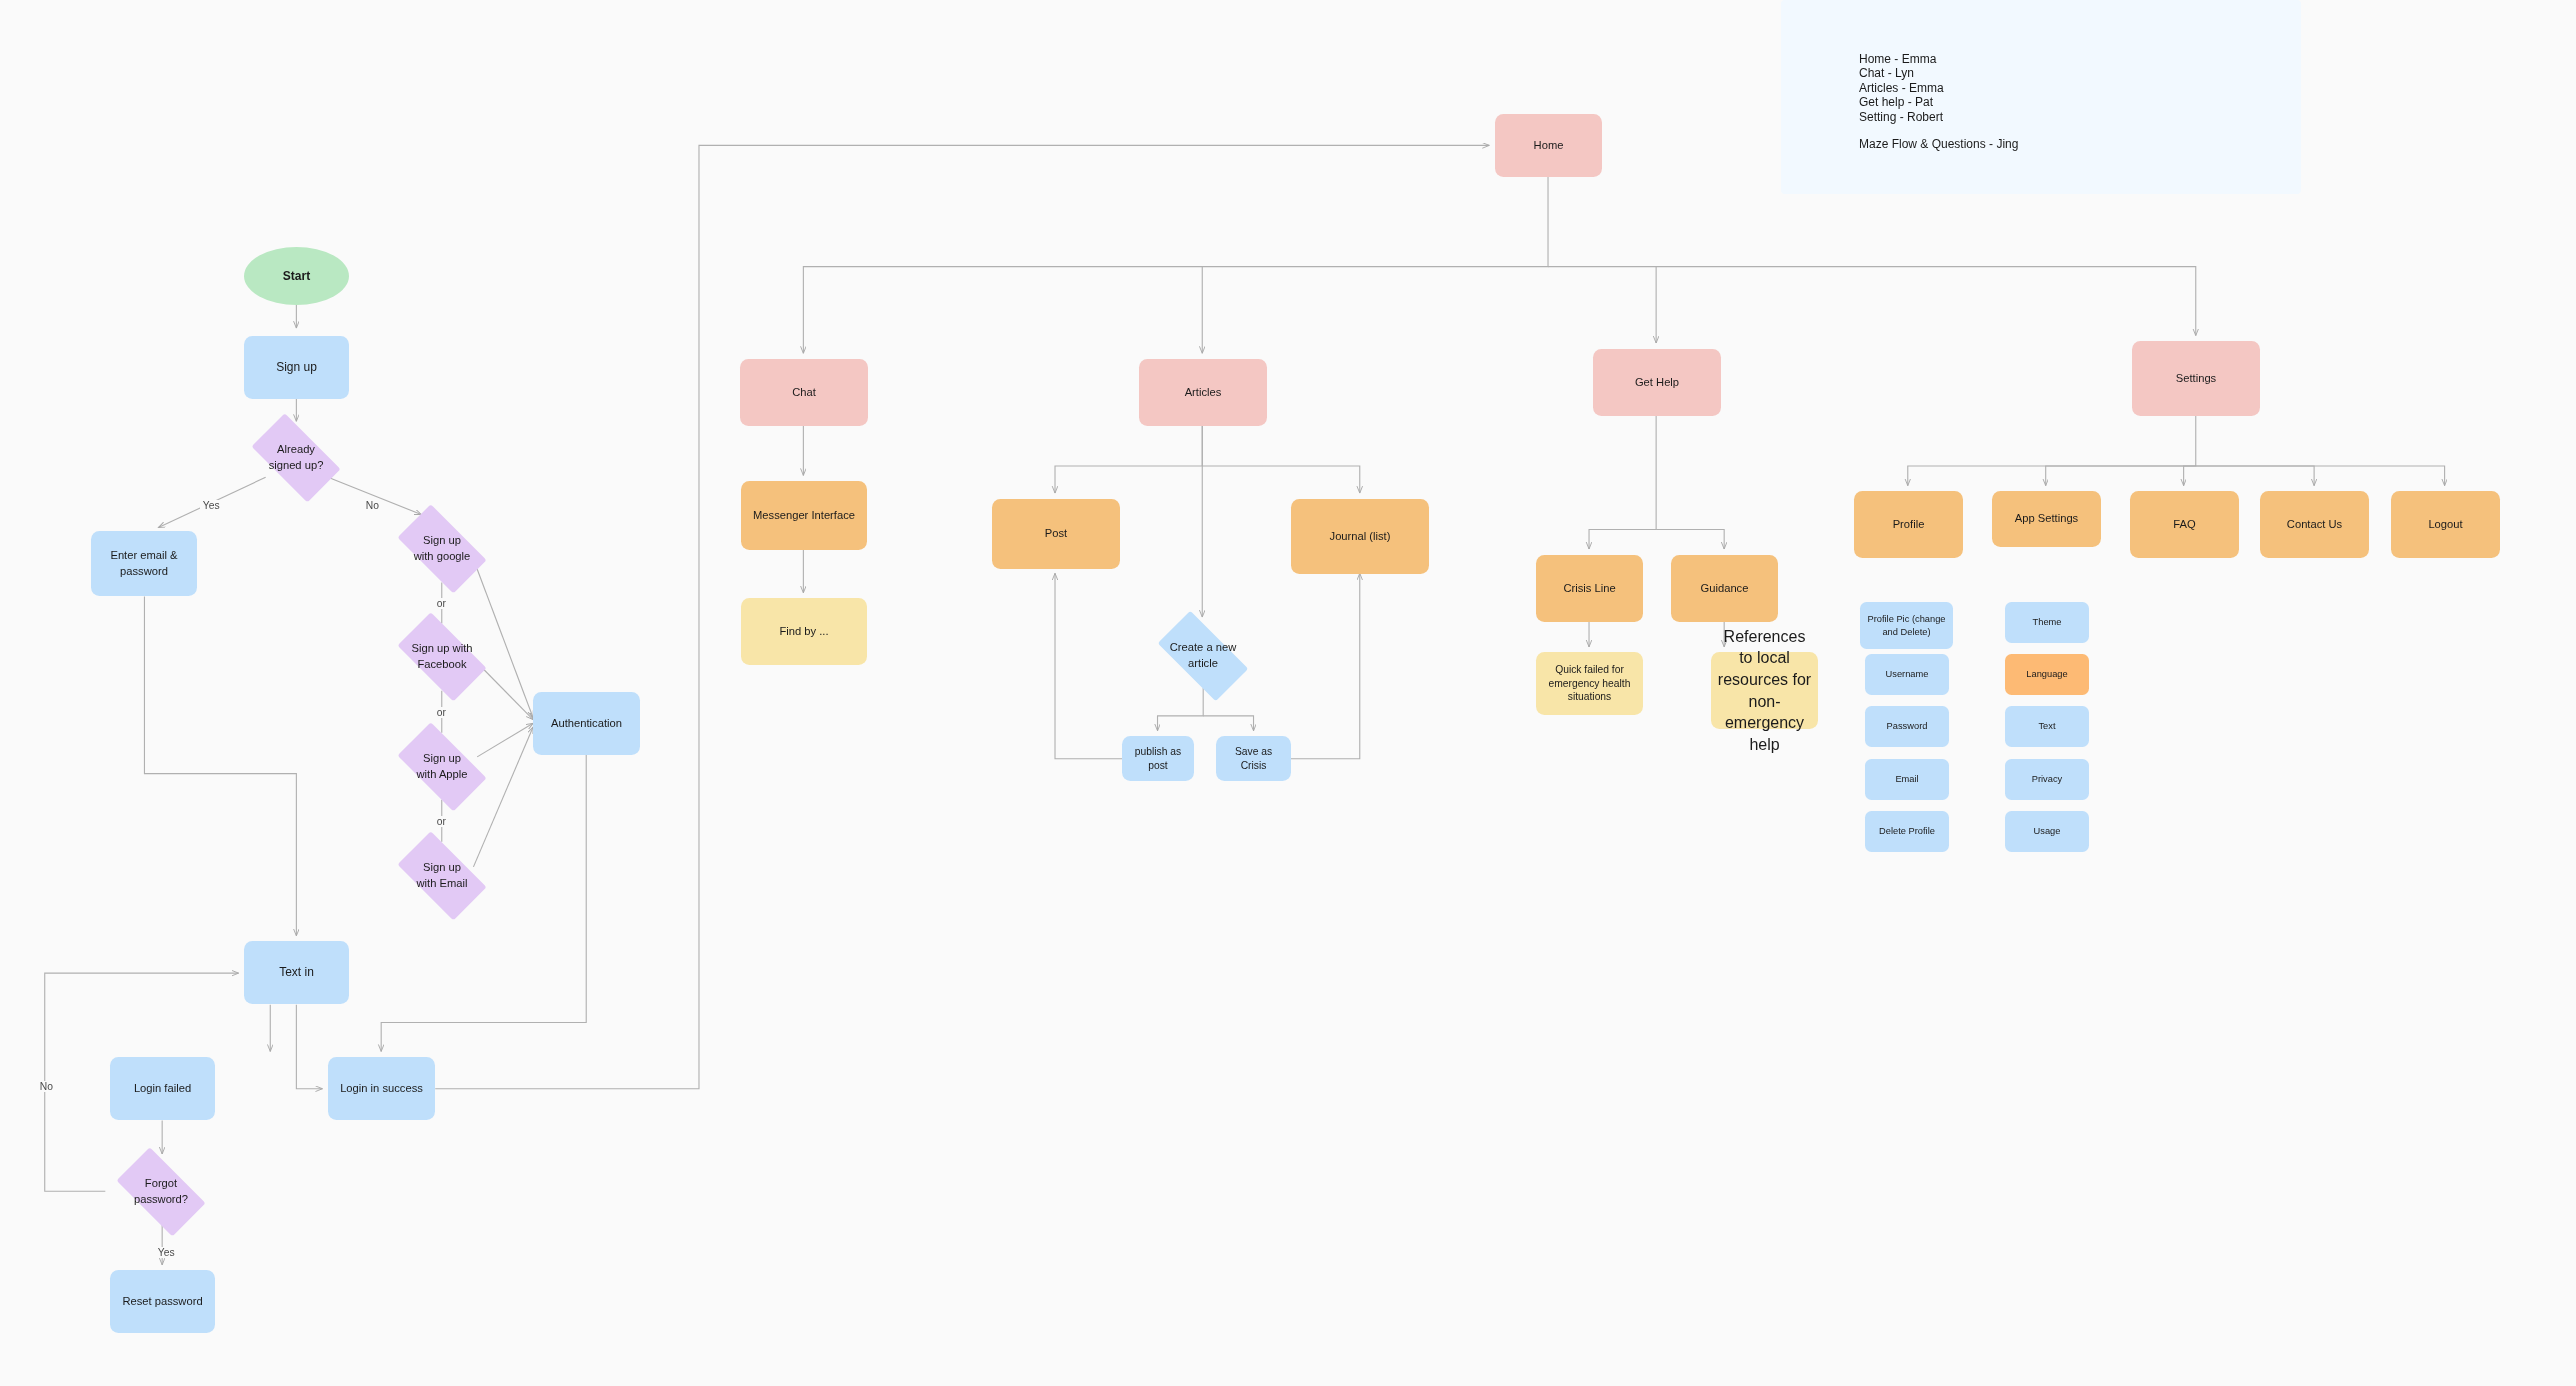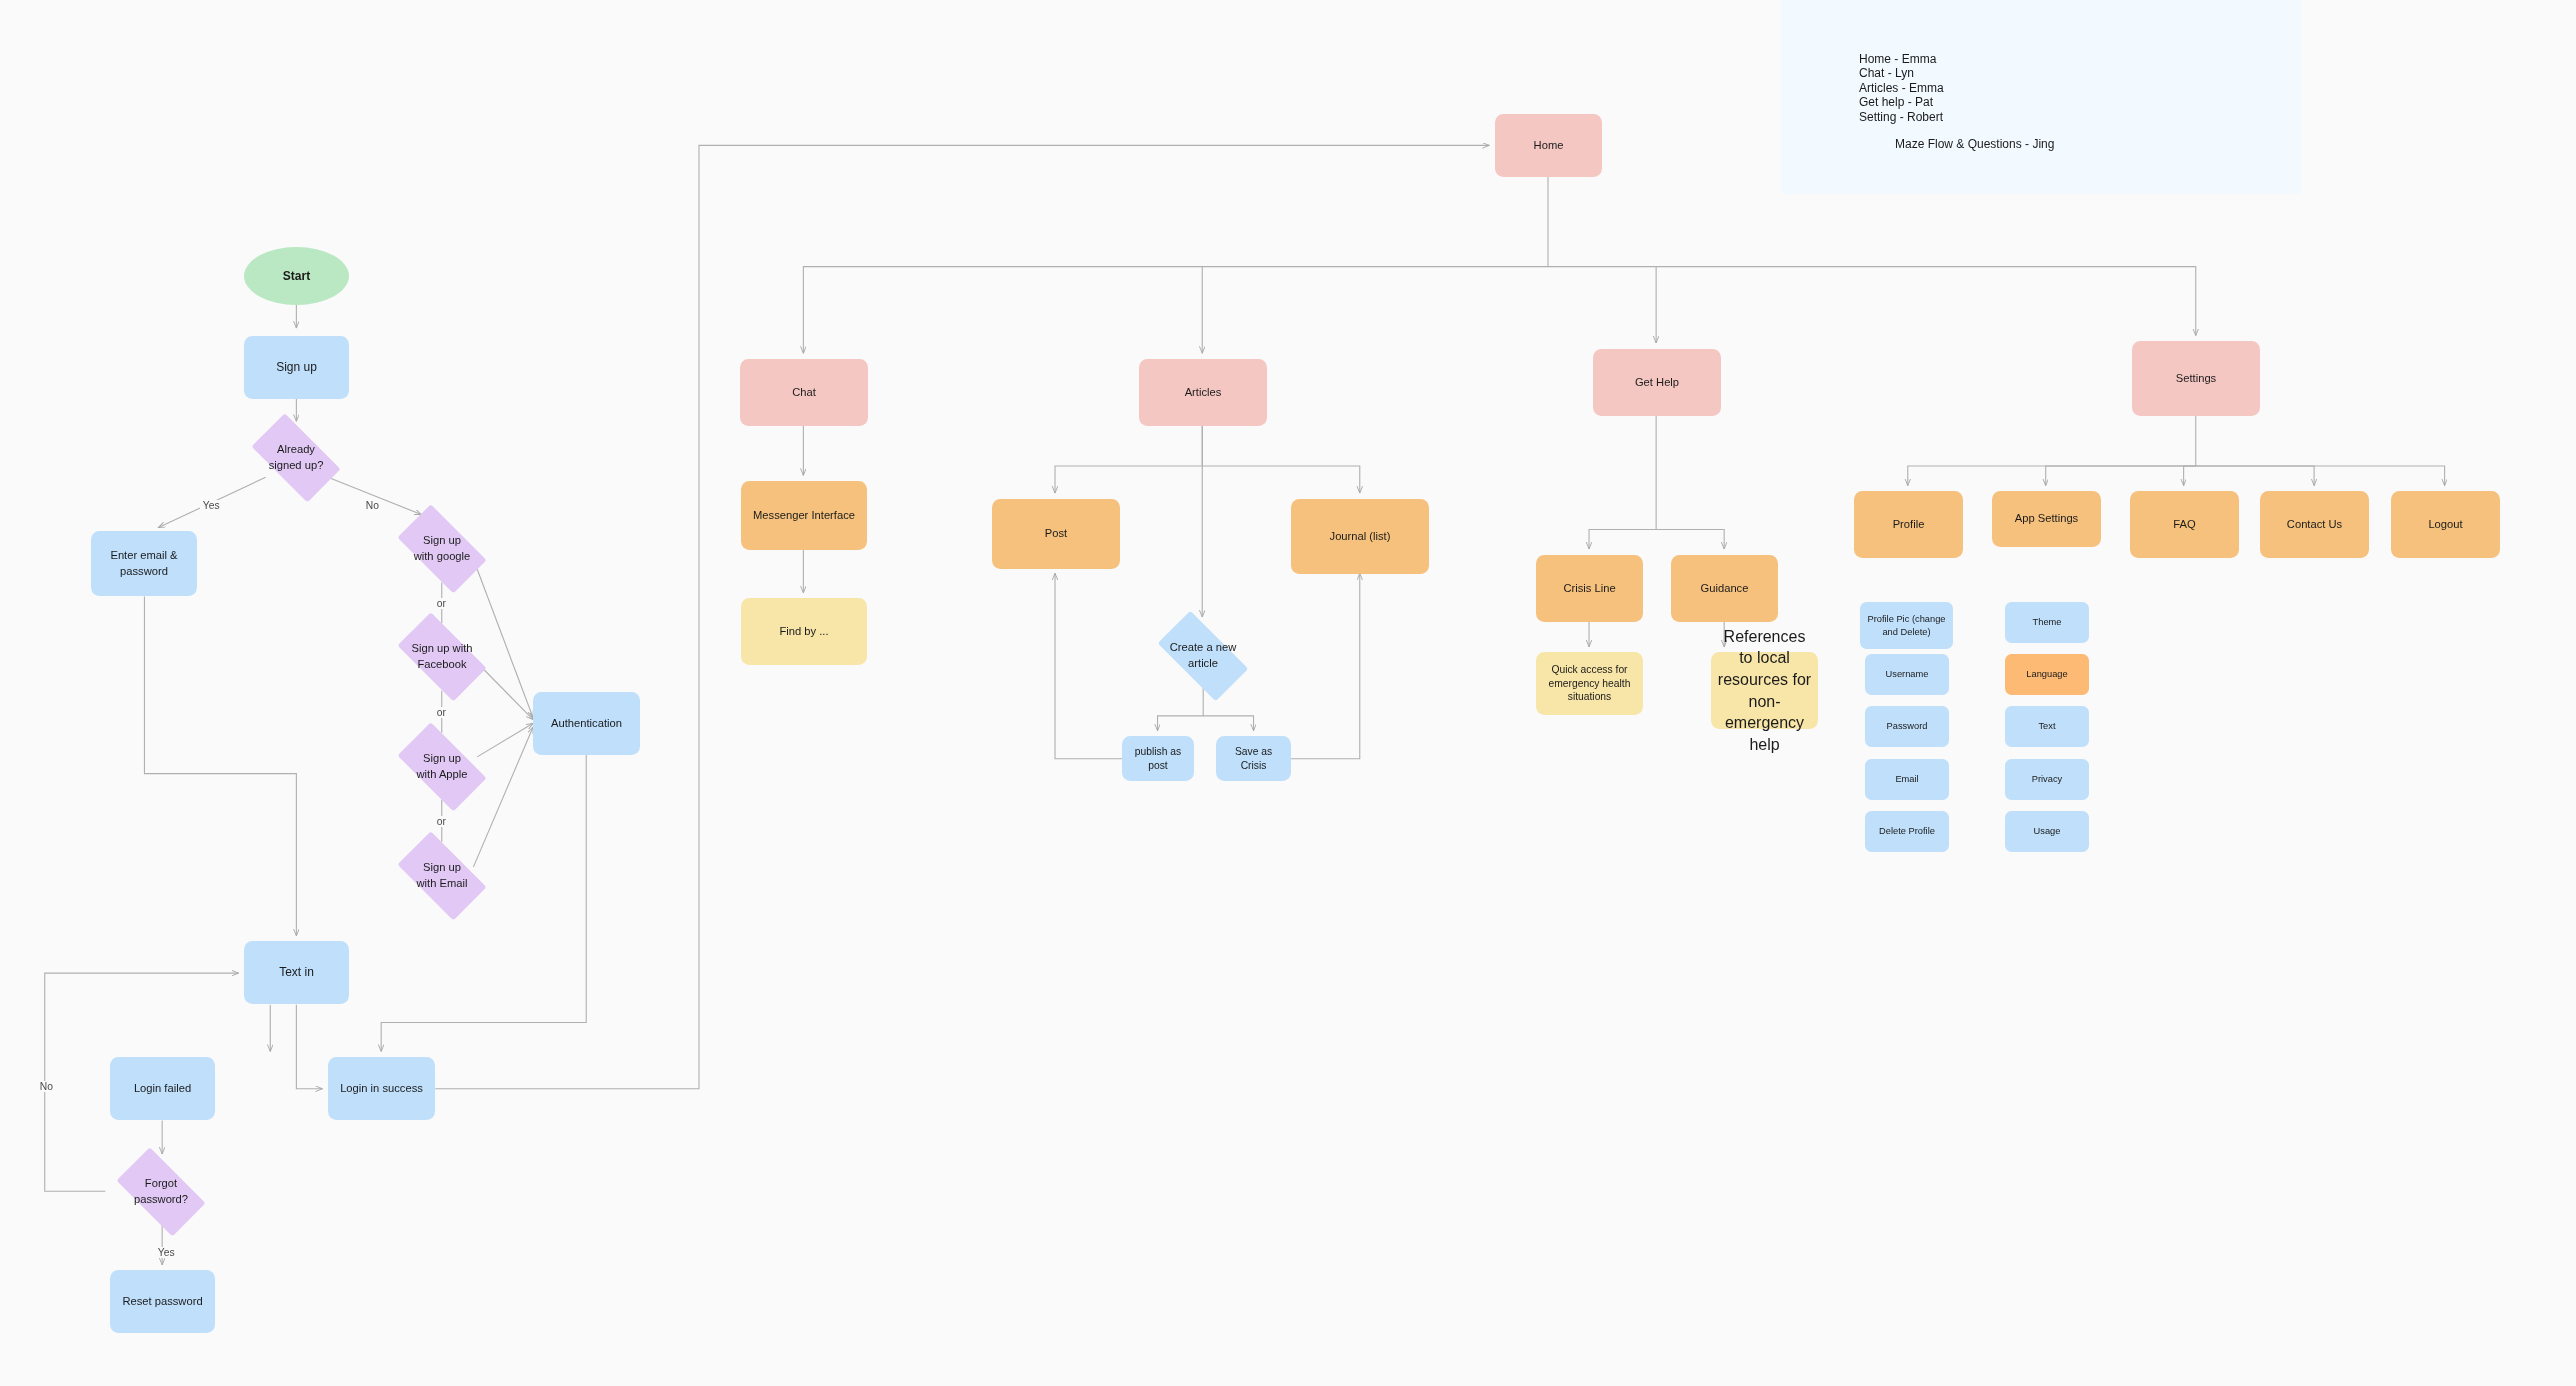--- a/index.html
+++ b/index.html
@@ -265,21 +265,21 @@
           <div>Crisis Line</div>
         </div>
       </div>
       <div class="node rect" style="left: 1671px; top: 555px; width: 107px; height: 67px; font-size: 11.2px; background: rgb(245, 193, 124);">
         <div>
           <div>Guidance</div>
         </div>
       </div>
       <div class="node rect" style="left: 1536px; top: 652px; width: 107px; height: 63px; font-size: 10.3px; background: rgb(248, 229, 168);">
         <div>
-          <div>Quick access for</div>
+          <div>Quick failed for</div>
           <div>emergency health</div>
           <div>situations</div>
         </div>
       </div>
       <div class="node rect" style="left: 1671px; top: 652px; width: 107px; height: 77px; font-size: 16px; background: rgb(248, 229, 168); margin-left: 40px;">
         <div>
           <div>References to local</div>
           <div>resources for non-</div>
           <div>emergency help</div>
         </div>
@@ -373,17 +373,17 @@
 
   <div id="notes-panel" style="left: 1781px; top: 0px; width: 520px; height: 194px; padding: 52px 0px 0px 78px; background: rgb(242, 249, 255);">
     <div id="notes-lines">
         <div class="note-line" style="font-size: 12px; line-height: 14.4px;">Home - Emma</div>
         <div class="note-line" style="font-size: 12px; line-height: 14.4px;">Chat - Lyn</div>
         <div class="note-line" style="font-size: 12px; line-height: 14.4px;">Articles - Emma</div>
         <div class="note-line" style="font-size: 12px; line-height: 14.4px;">Get help - Pat</div>
         <div class="note-line" style="font-size: 12px; line-height: 14.4px;">Setting - Robert</div>
       </div>
     <div class="note-gap"></div>
-    <div class="note-line" style="font-size: 12px; line-height: 14.4px; margin-left: 36px;">Maze Flow &amp; Questions - Jing</div>
+    <div class="note-line" style="font-size: 12px; line-height: 14.4px;">Maze Flow &amp; Questions - Jing</div>
   </div>
 
 </div>
 
 
 </body></html>

